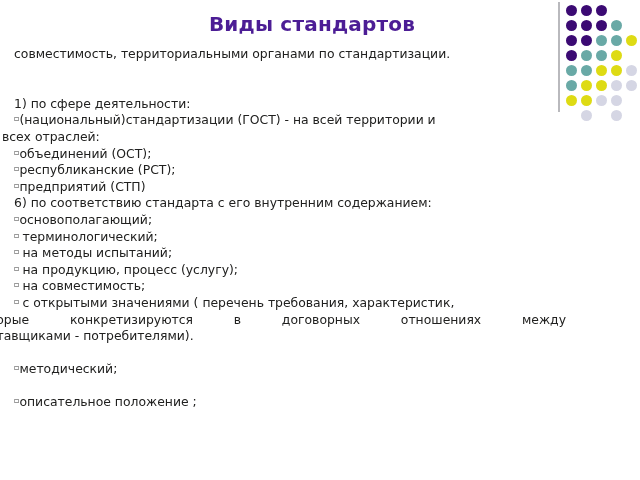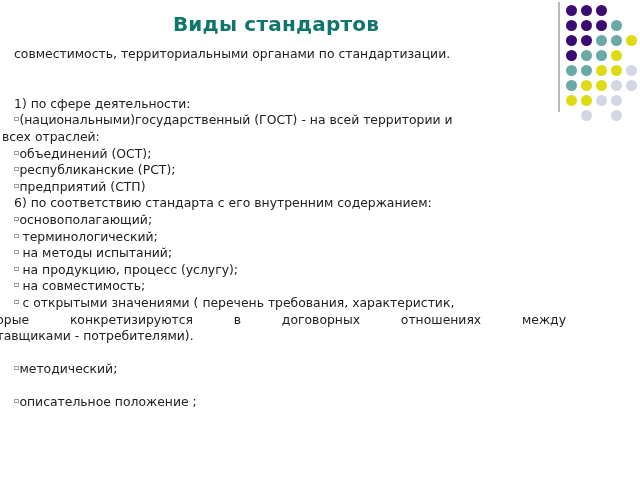--- a/index.html
+++ b/index.html
@@ -54,23 +54,24 @@
 
   
   .title {
     position: absolute;
     left: 0;
     top: 13px;
     width: 552px;
     text-align: center;
     font-size: 20px;
     font-weight: bold;
-    color: #0f766e;
+    color: #4c1d95;
     letter-spacing: 0.2px;
     line-height: 1.1;
+    padding-left: 36px;
   }
 
   
   .body-area {
     position: absolute;
     left: 14px;
     top: 46px;
     width: 552px;
     font-size: 12.4px;
     line-height: 16.6px;
@@ -175,21 +176,21 @@
 
     <div class="spacer"></div>
 
 
     <div class="spacer"></div>
 
     <p class="para num-item">1) по сфере деятельности:</p>
 
     <p class="para longpara">
       <span class="l1">
-        <span class="bullet-mark">▫</span><span>(национальными)государственный (ГОСТ) - на всей территории и</span>
+        <span class="bullet-mark">▫</span><span>(национальный)стандартизации (ГОСТ) - на всей территории и</span>
       </span>
       <span class="l3">для всех отраслей:</span>
     </p>
 
     <p class="para bullet-item">
       <span class="bullet-mark">▫</span><span>объединений (ОСТ);</span>
     </p>
 
     <p class="para bullet-item">
       <span class="bullet-mark">▫</span><span>республиканские (РСТ);</span>

